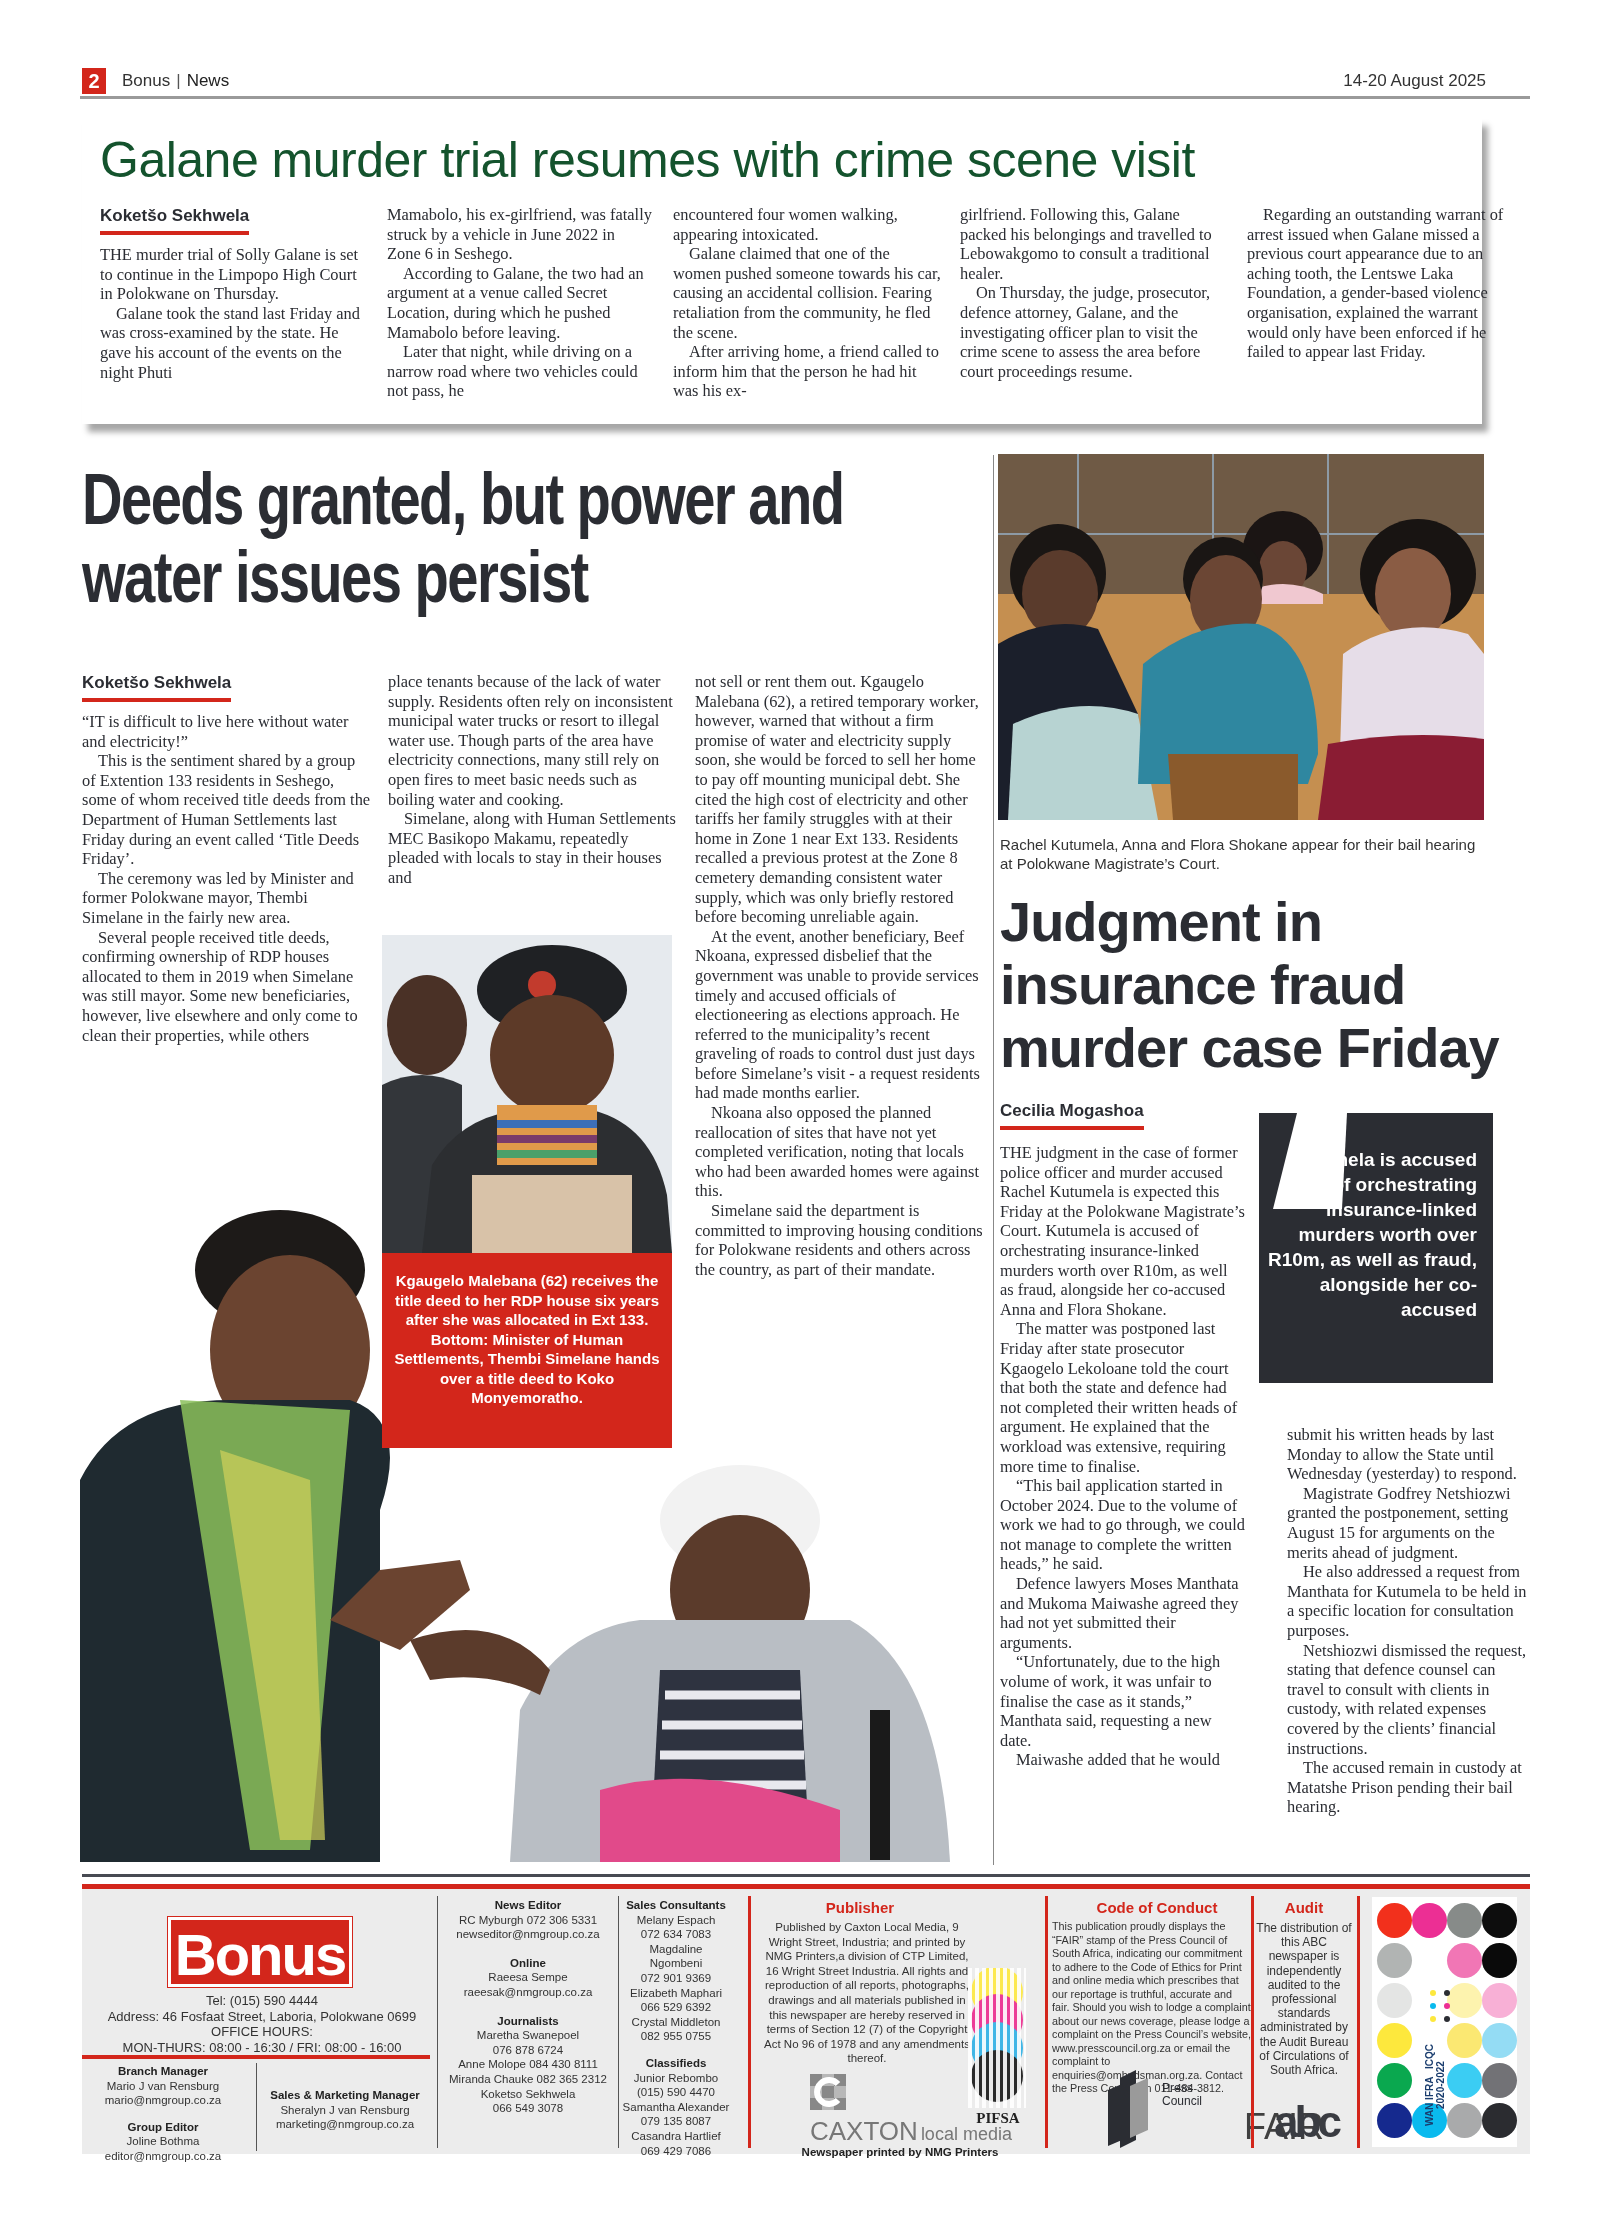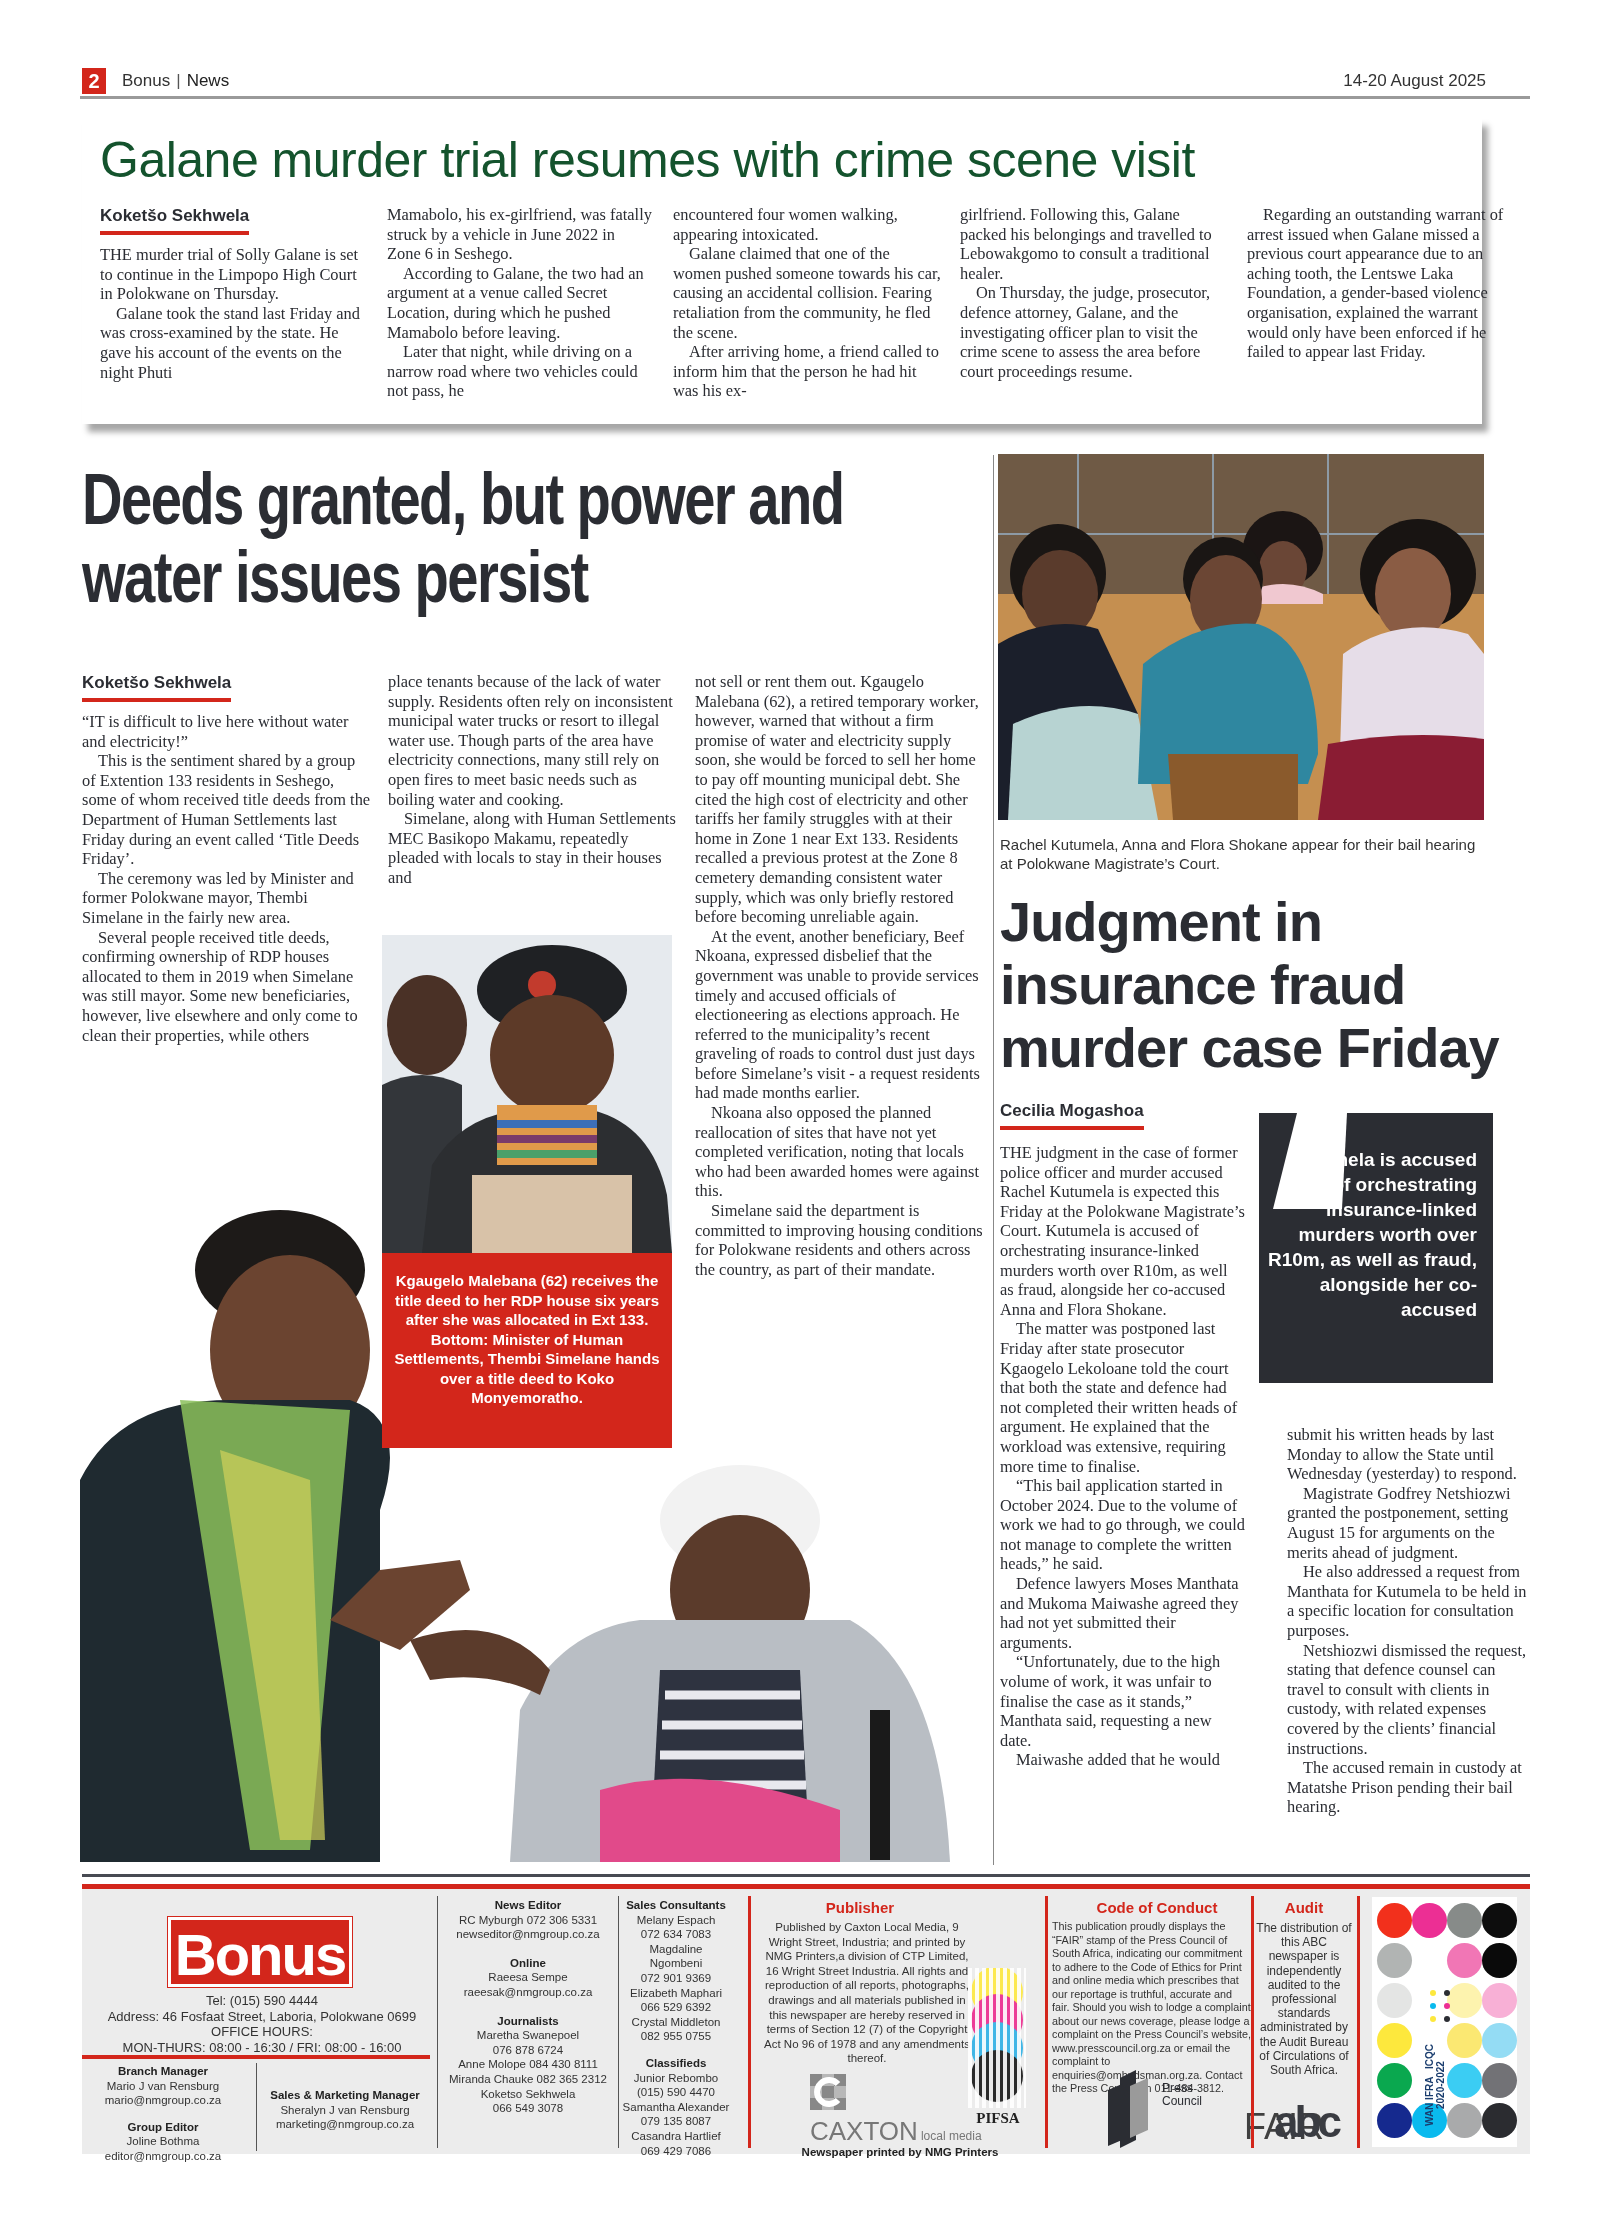--- a/index.html
+++ b/index.html
@@ -299,21 +299,21 @@
 <svg class="abs" style="left:810px; top:2074px;" width="36" height="36" viewBox="0 0 36 36">
   <rect width="36" height="36" fill="#b8b8b8"></rect>
   <rect x="0" y="0" width="12" height="12" fill="#888"></rect>
     <rect x="24" y="0" width="12" height="12" fill="#888"></rect>
   <rect x="12" y="12" width="12" height="12" fill="#888"></rect>
     <rect x="0" y="24" width="12" height="12" fill="#888"></rect>
     <rect x="24" y="24" width="12" height="12" fill="#888"></rect>
   <path d="M28,10 A12,12 0 1 0 28,26" stroke="#fff" stroke-width="6" fill="none"></path>
 </svg>
 <div class="abs" style="left:810px; top:2116px; font: 26px 'Liberation Sans', sans-serif; color:#777; letter-spacing:0px;">
-  <span>CAXTON</span><span style="font-size:12px; margin-left:3px;">local media</span>
+  <span>CAXTON</span><span style="font-size:18px; margin-left:3px;">local media</span>
 </div>
 <div class="abs f-small" style="left:795px; top:2145px; width:210px; font-weight:bold; color:#222;">Newspaper printed by NMG Printers</div>
 <div class="abs vline-red" style="left:1045px; top:1896px; height:252px;"></div>
 
 <div class="abs f-head-red" style="left:1052px; top:1898px; width:210px;">Code of Conduct</div>
 <div class="abs f-small" style="left:1052px; top:1920px; width:200px; text-align:left; font-size:10.8px; line-height:13.5px;">This publication proudly displays the “FAIR” stamp of the Press Council of South Africa, indicating our commitment to adhere to the Code of Ethics for Print and online media which prescribes that our reportage is truthful, accurate and fair. Should you wish to lodge a complaint about our news coverage, please lodge a complaint on the Press Council’s website, www.presscouncil.org.za or email the complaint to enquiries@ombudsman.org.za. Contact the Press Council on 011-484-3812.</div>
 <svg class="abs" style="left:1108px; top:2070px;" width="46" height="78" viewBox="0 0 46 78">
   <polygon points="12,8 28,0 28,70 12,78" fill="#2b2d33"></polygon>
   <polygon points="0,20 14,14 14,70 0,76" fill="#2b2d33"></polygon>
   <polygon points="22,16 40,8 40,60 22,68" fill="#9a9a9a"></polygon>

